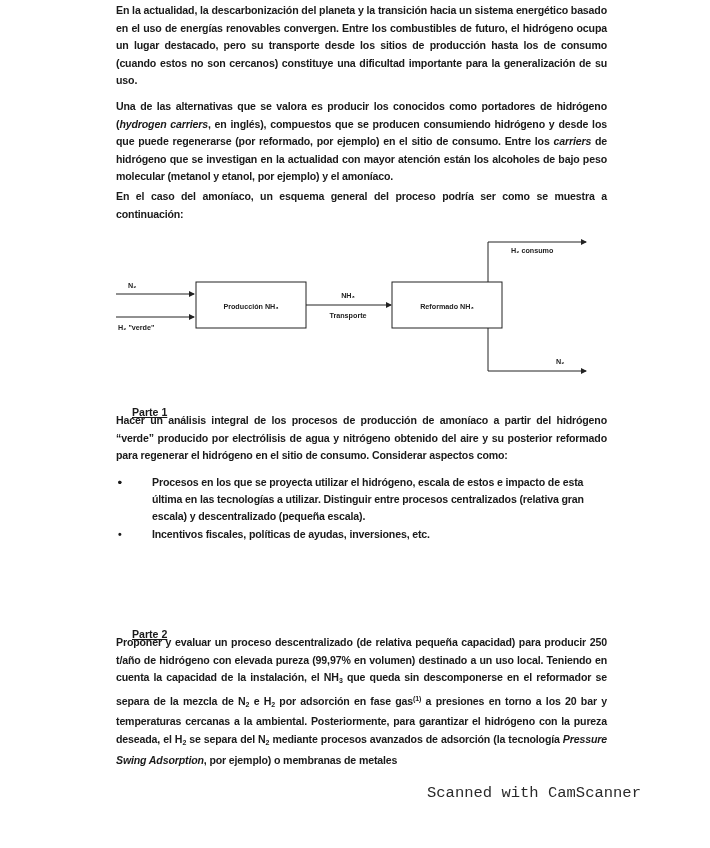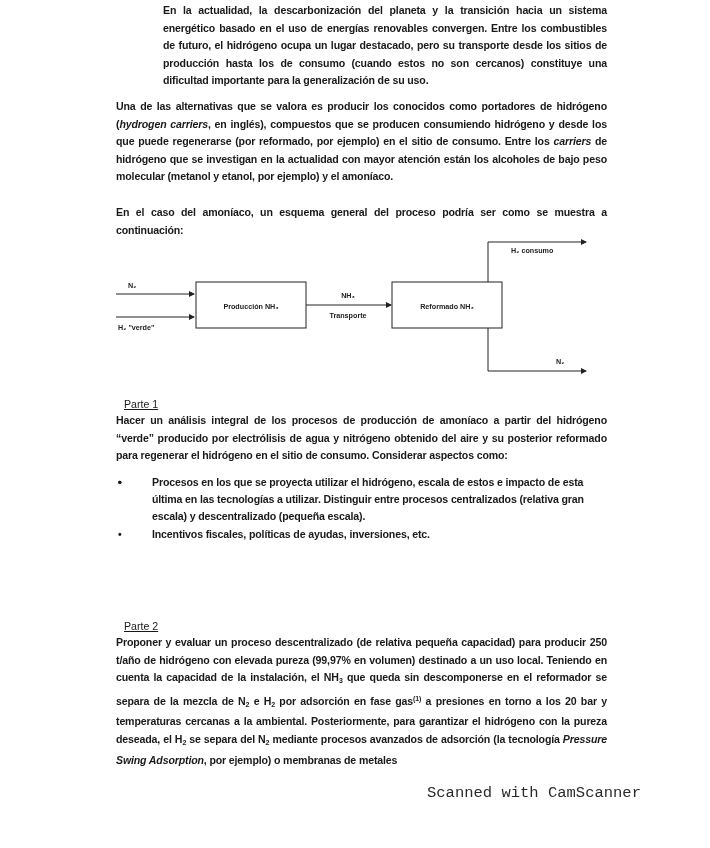--- a/index.html
+++ b/index.html
@@ -1,25 +1,25 @@
 <!DOCTYPE html>
 <html><head>
 <meta charset="utf-8">
 <style>
   html, body { margin:0; padding:0; background:#ffffff; }
   body { width:710px; height:848px; position:relative; overflow:hidden;
          font-family:"Liberation Sans", "DejaVu Sans", sans-serif; color:#111; }
   .page { position:absolute; left:116px; top:0; width:491px; }
   .para { font-size:10.6px; line-height:17.6px; text-align:justify; margin:0; font-weight:bold; letter-spacing:-0.15px; color:#1a1a1a; }
-  .p1 { position:absolute; top:2px;margin-left:47px; }
+  .p1 { position:absolute; top:2px; }
   .p2 { position:absolute; top:98px; }
-  .p3 { position:absolute; top:204px; }
+  .p3 { position:absolute; top:188px; }
   .diagram { position:absolute; left:0; top:236px; width:491px; height:140px; }
   .diagram svg text { font-family:"Liberation Sans", sans-serif; font-size:7.2px; font-weight:bold; fill:#222; }
-  .h-part { font-size:10.6px; font-weight:normal; text-decoration:underline; margin:8px; color:#1a1a1a; }
+  .h-part { font-size:10.6px; font-weight:bold; text-decoration:underline; margin:16px; color:#1a1a1a; }
   .h1 { position:absolute; top:390px; }
   .p4 { position:absolute; top:412px; }
   ul.bullets { position:absolute; top:474px; left:0; width:491px; margin:0; padding:0; list-style:none; }
   ul.bullets li { position:relative; padding-left:36px; font-size:10.6px; line-height:17.2px; font-weight:bold; text-align:left; color:#1a1a1a; letter-spacing:-0.15px; }
   ul.bullets li .bullet { position:absolute; left:2px; top:0; }
   .h2 { position:absolute; top:612px; }
   .p5 { position:absolute; top:634px; line-height:17.6px; }
   .p5 i { font-style:italic; }
   sub { font-size:7px; vertical-align:-2px; }
   sup { font-size:7px; vertical-align:4px; }

